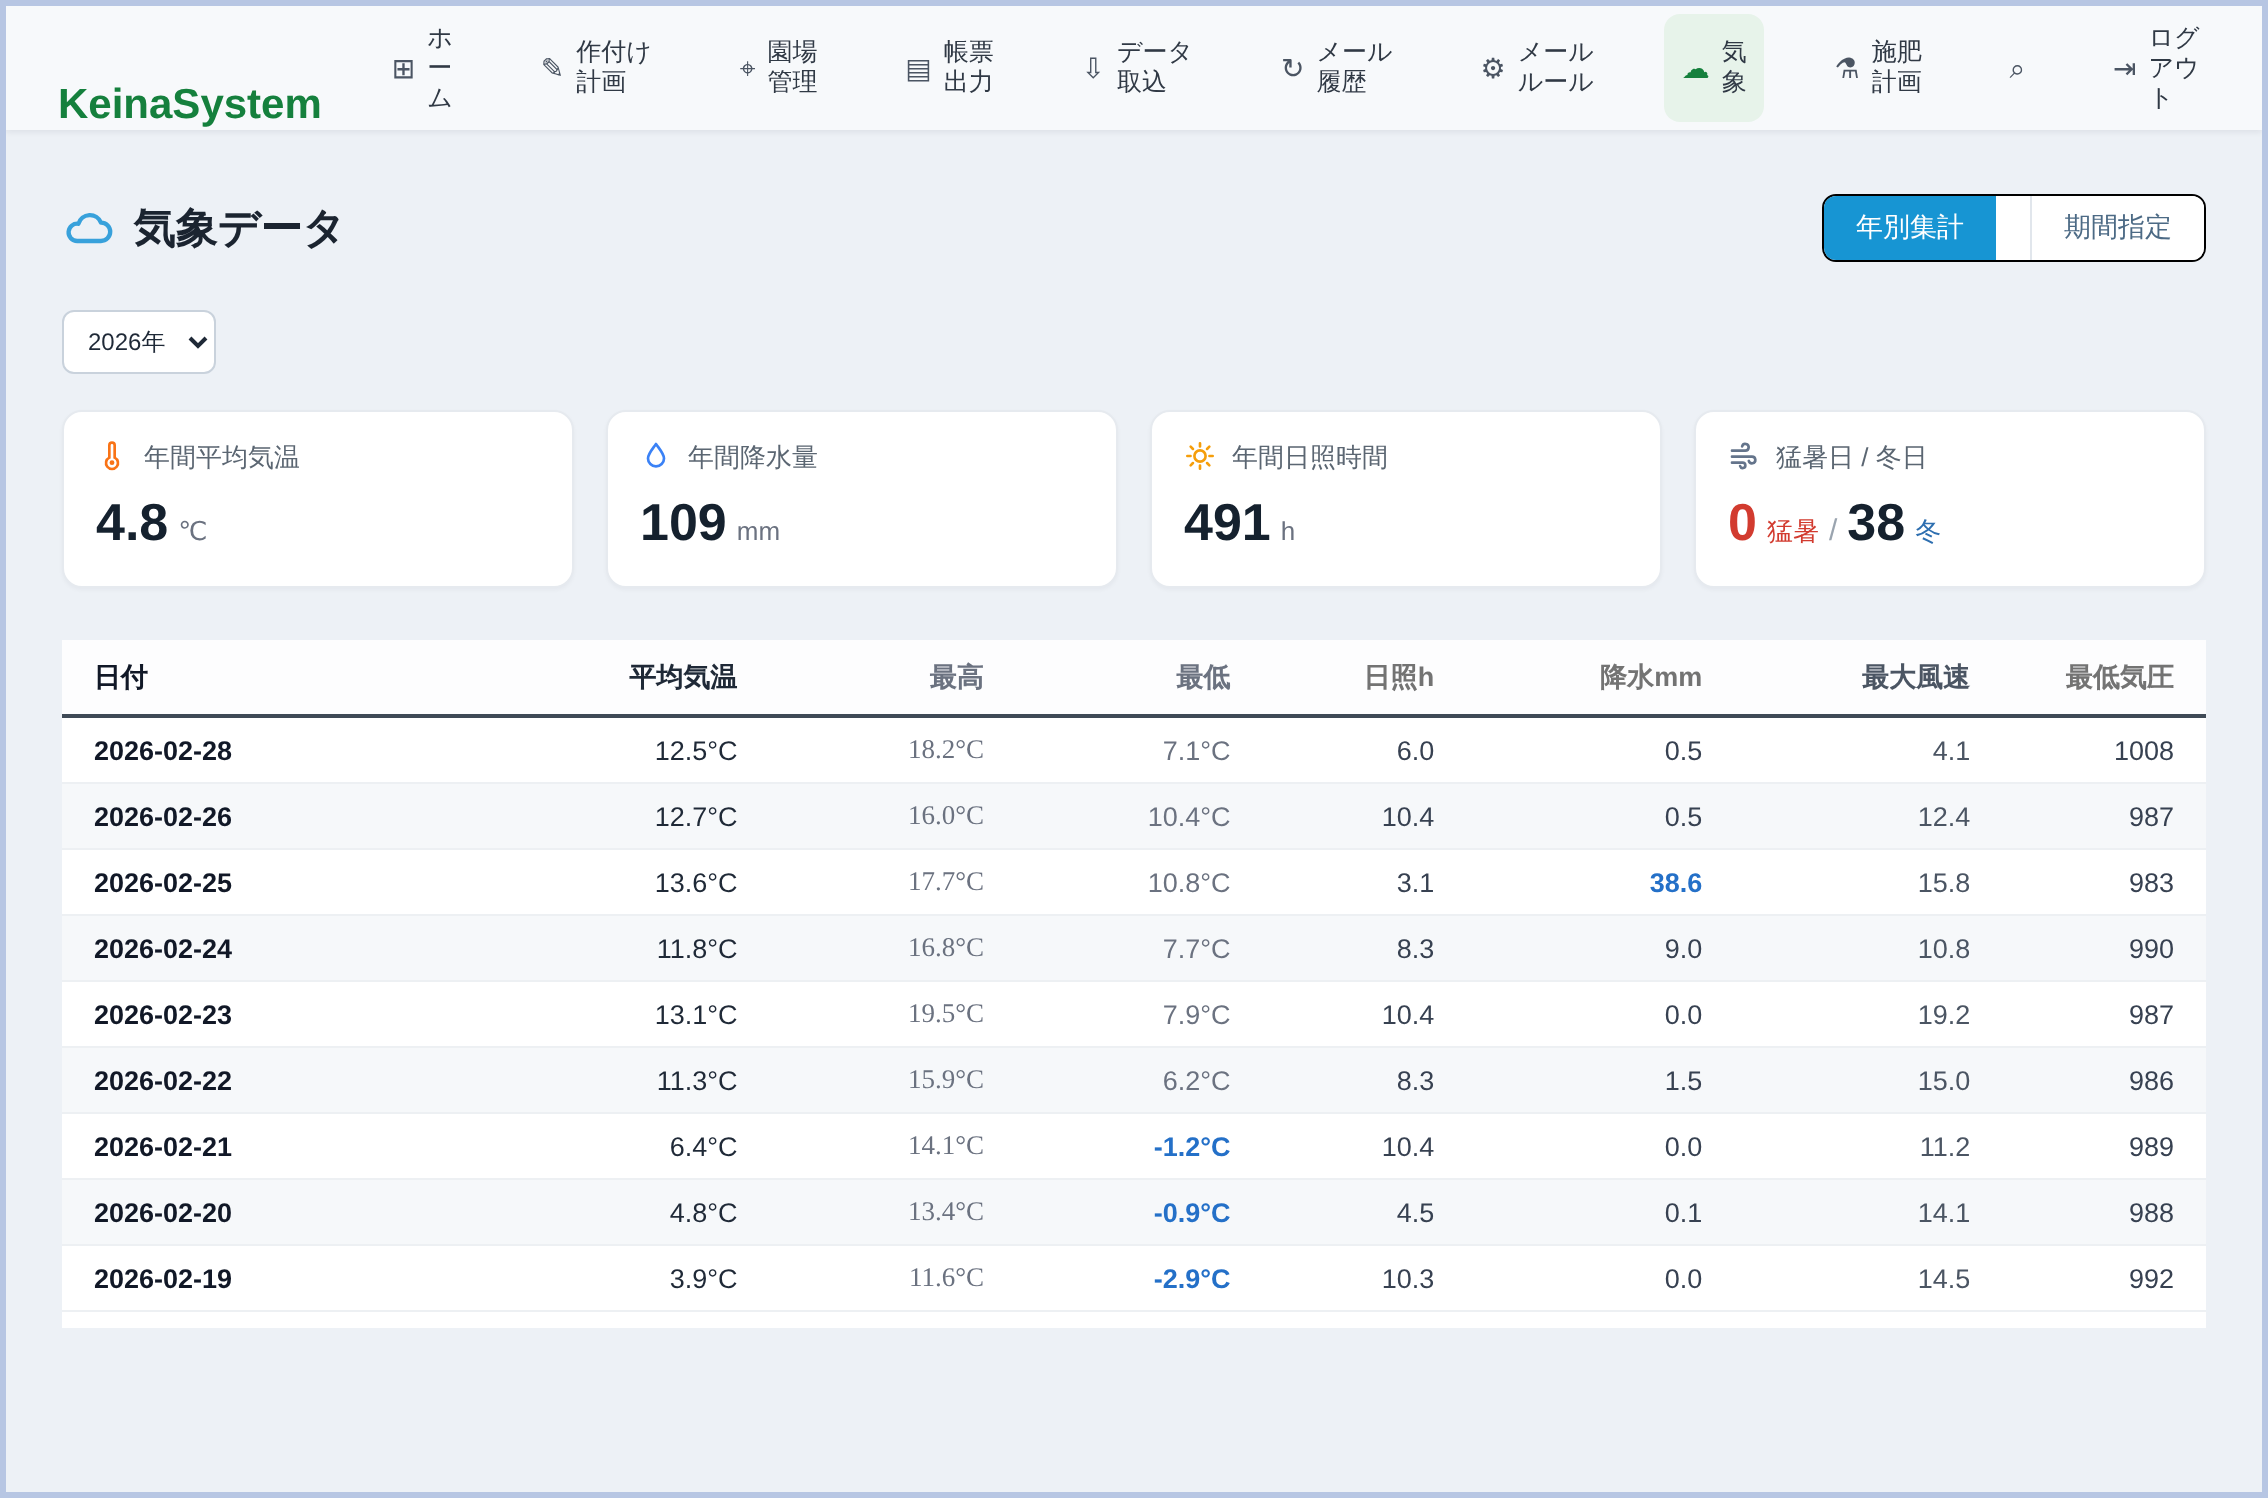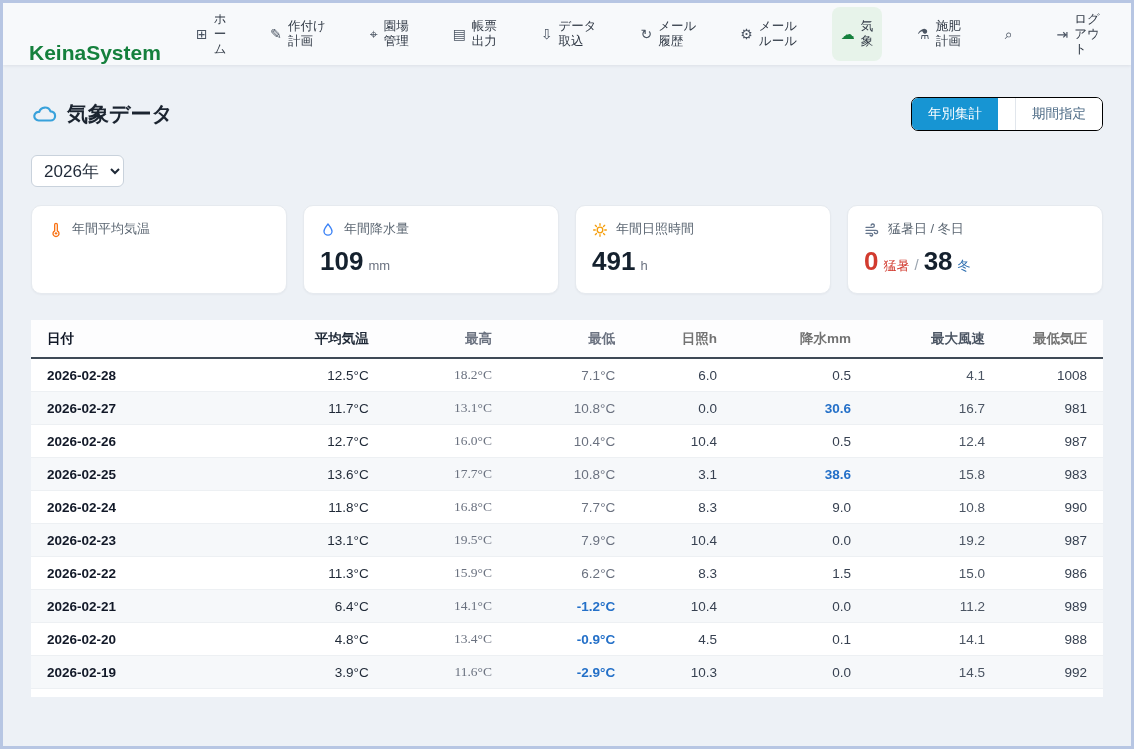--- a/index.html
+++ b/index.html
@@ -83,42 +83,41 @@
   }
   .seg-btn.active { background: #1795d3; color: #fff; }
   .seg-btn + .seg-btn { border-left: 1px solid #e1e6ec; margin-left: 17px; }
   .year-row { margin-top: 24px; }
   .year-select {
     height: 32px;
     padding: 4px 8px;
     border-radius: 6px;
     border: 1px solid #c9d2dc;
     background: #fff;
-    font-size: 17px;
+    font-size: 12px;
     color: #1f2937;
     font-family: inherit;
-    text-align: center;
   }
   
   .cards {
     margin-top: 18px;
     display: grid;
     grid-template-columns: repeat(4, 1fr);
     gap: 16px;
   }
   .card {
     background: #fff;
     border: 1px solid #e6eaef;
     border-radius: 10px;
     padding: 14px 16px 16px;
     box-shadow: 0 1px 2px rgba(16,24,40,.04);
   }
   .card-label {
     display: flex;
-    align-items: flex-end;
+    align-items: flex-start;
     gap: 8px;
     font-size: 13px;
     color: #5b6672;
   }
   .card-value {
     margin-top: 8px;
     display: flex;
     align-items: baseline;
     gap: 5px;
     font-size: 26px;
@@ -274,20 +273,24 @@
   <div class="cards">
 
     <div class="card">
       <div class="card-label">
         <svg class="icon-svg" width="16" height="16" viewBox="0 0 24 24" fill="none" stroke="#f97316" stroke-width="2" stroke-linecap="round">
           <path d="M10 4a2 2 0 0 1 4 0v9.2a4.5 4.5 0 1 1-4 0z"></path>
             <circle cx="12" cy="17" r="1.8" fill="#f97316" stroke="none"></circle>
         </svg>
         <span>年間平均気温</span>
       </div>
+      <div class="card-value">
+        <span>4.8</span>
+        <span class="v-unit">℃</span>
+      </div>
     </div>
 
     <div class="card">
       <div class="card-label">
         <svg class="icon-svg" width="16" height="16" viewBox="0 0 24 24" fill="none" stroke="#3b82f6" stroke-width="2" stroke-linejoin="round">
           <path d="M12 3c3 4.3 6 7.5 6 10.8a6 6 0 1 1-12 0C6 10.5 9 7.3 12 3z"></path>
         </svg>
         <span>年間降水量</span>
       </div>
       <div class="card-value">
@@ -348,30 +351,20 @@
             <td class="al-left col-date">2026-02-28</td>
             <td class="al-right col-avg">12.5°C</td>
             <td class="al-right col-max">18.2°C</td>
             <td class="al-right col-min">7.1°C</td>
             <td class="al-right col-sun">6.0</td>
             <td class="al-right col-rain">0.5</td>
             <td class="al-right col-wind">4.1</td>
             <td class="al-right col-pressure">1008</td>
           </tr>
           <tr>
-            <td class="al-left col-date">2026-02-27</td>
-            <td class="al-right col-avg">11.7°C</td>
-            <td class="al-right col-max">13.1°C</td>
-            <td class="al-right col-min">10.8°C</td>
-            <td class="al-right col-sun">0.0</td>
-            <td class="al-right col-rain hl">30.6</td>
-            <td class="al-right col-wind">16.7</td>
-            <td class="al-right col-pressure">981</td>
-          </tr>
-          <tr>
             <td class="al-left col-date">2026-02-26</td>
             <td class="al-right col-avg">12.7°C</td>
             <td class="al-right col-max">16.0°C</td>
             <td class="al-right col-min">10.4°C</td>
             <td class="al-right col-sun">10.4</td>
             <td class="al-right col-rain">0.5</td>
             <td class="al-right col-wind">12.4</td>
             <td class="al-right col-pressure">987</td>
           </tr>
           <tr>

